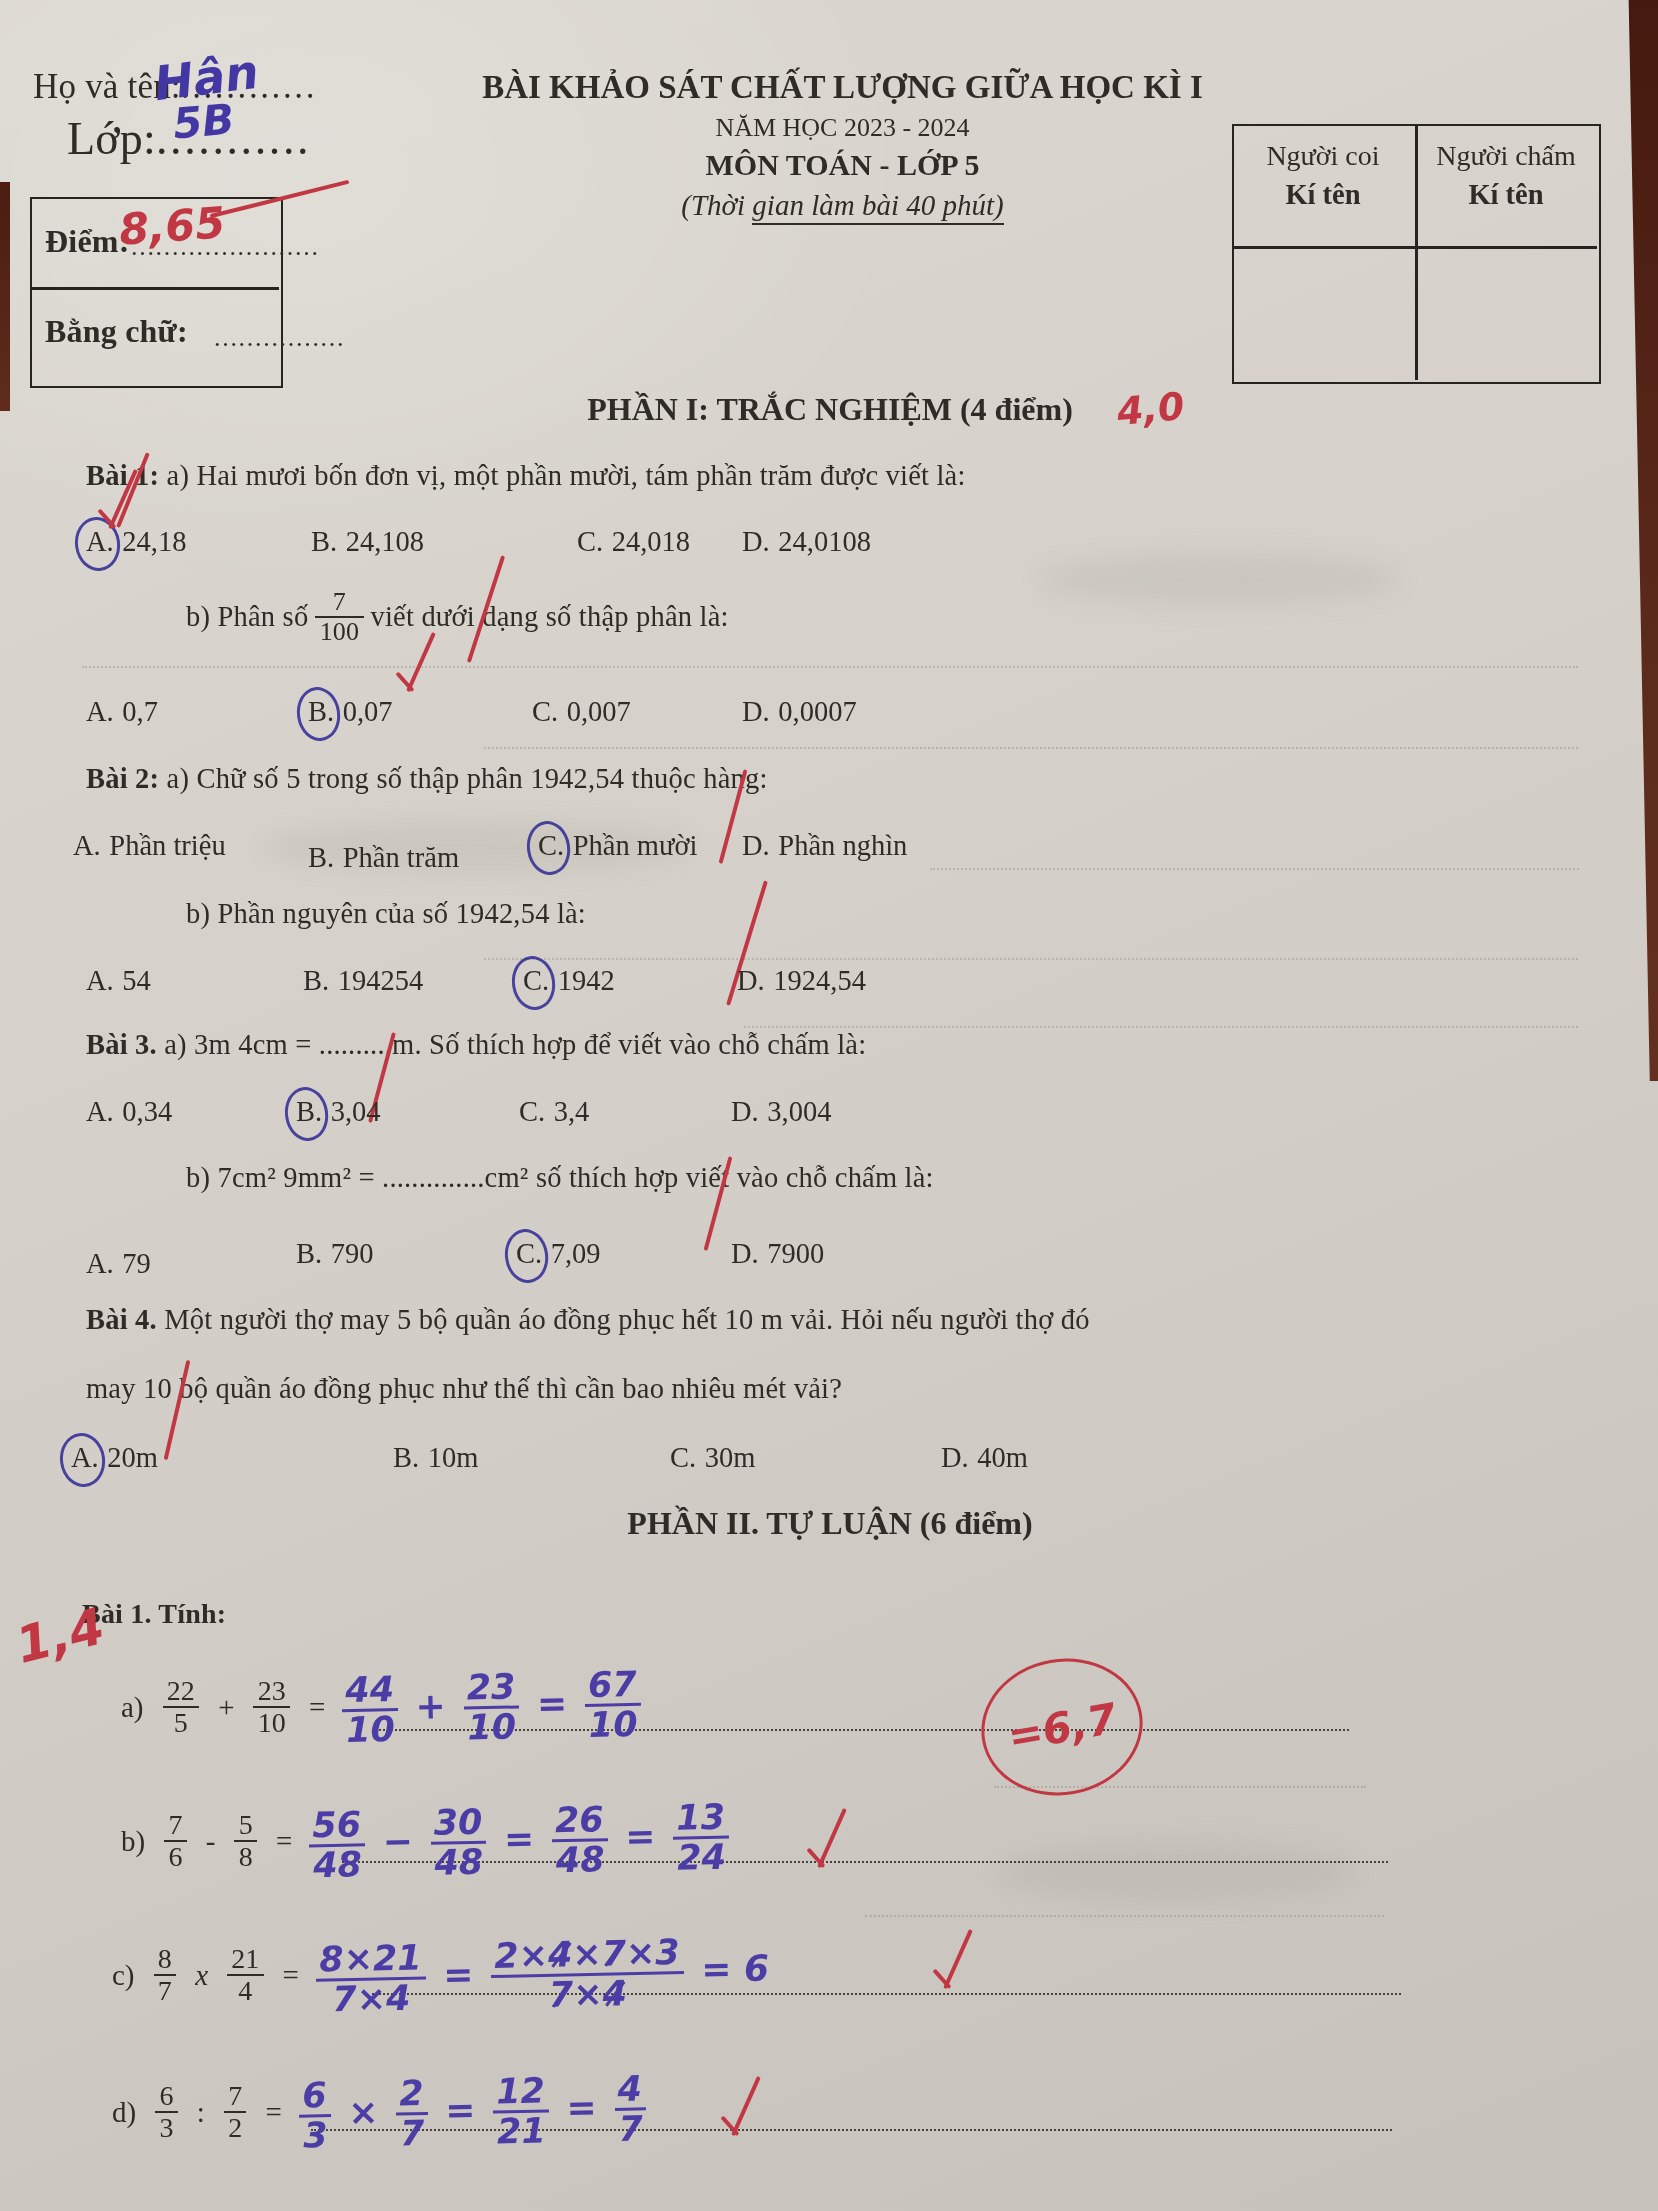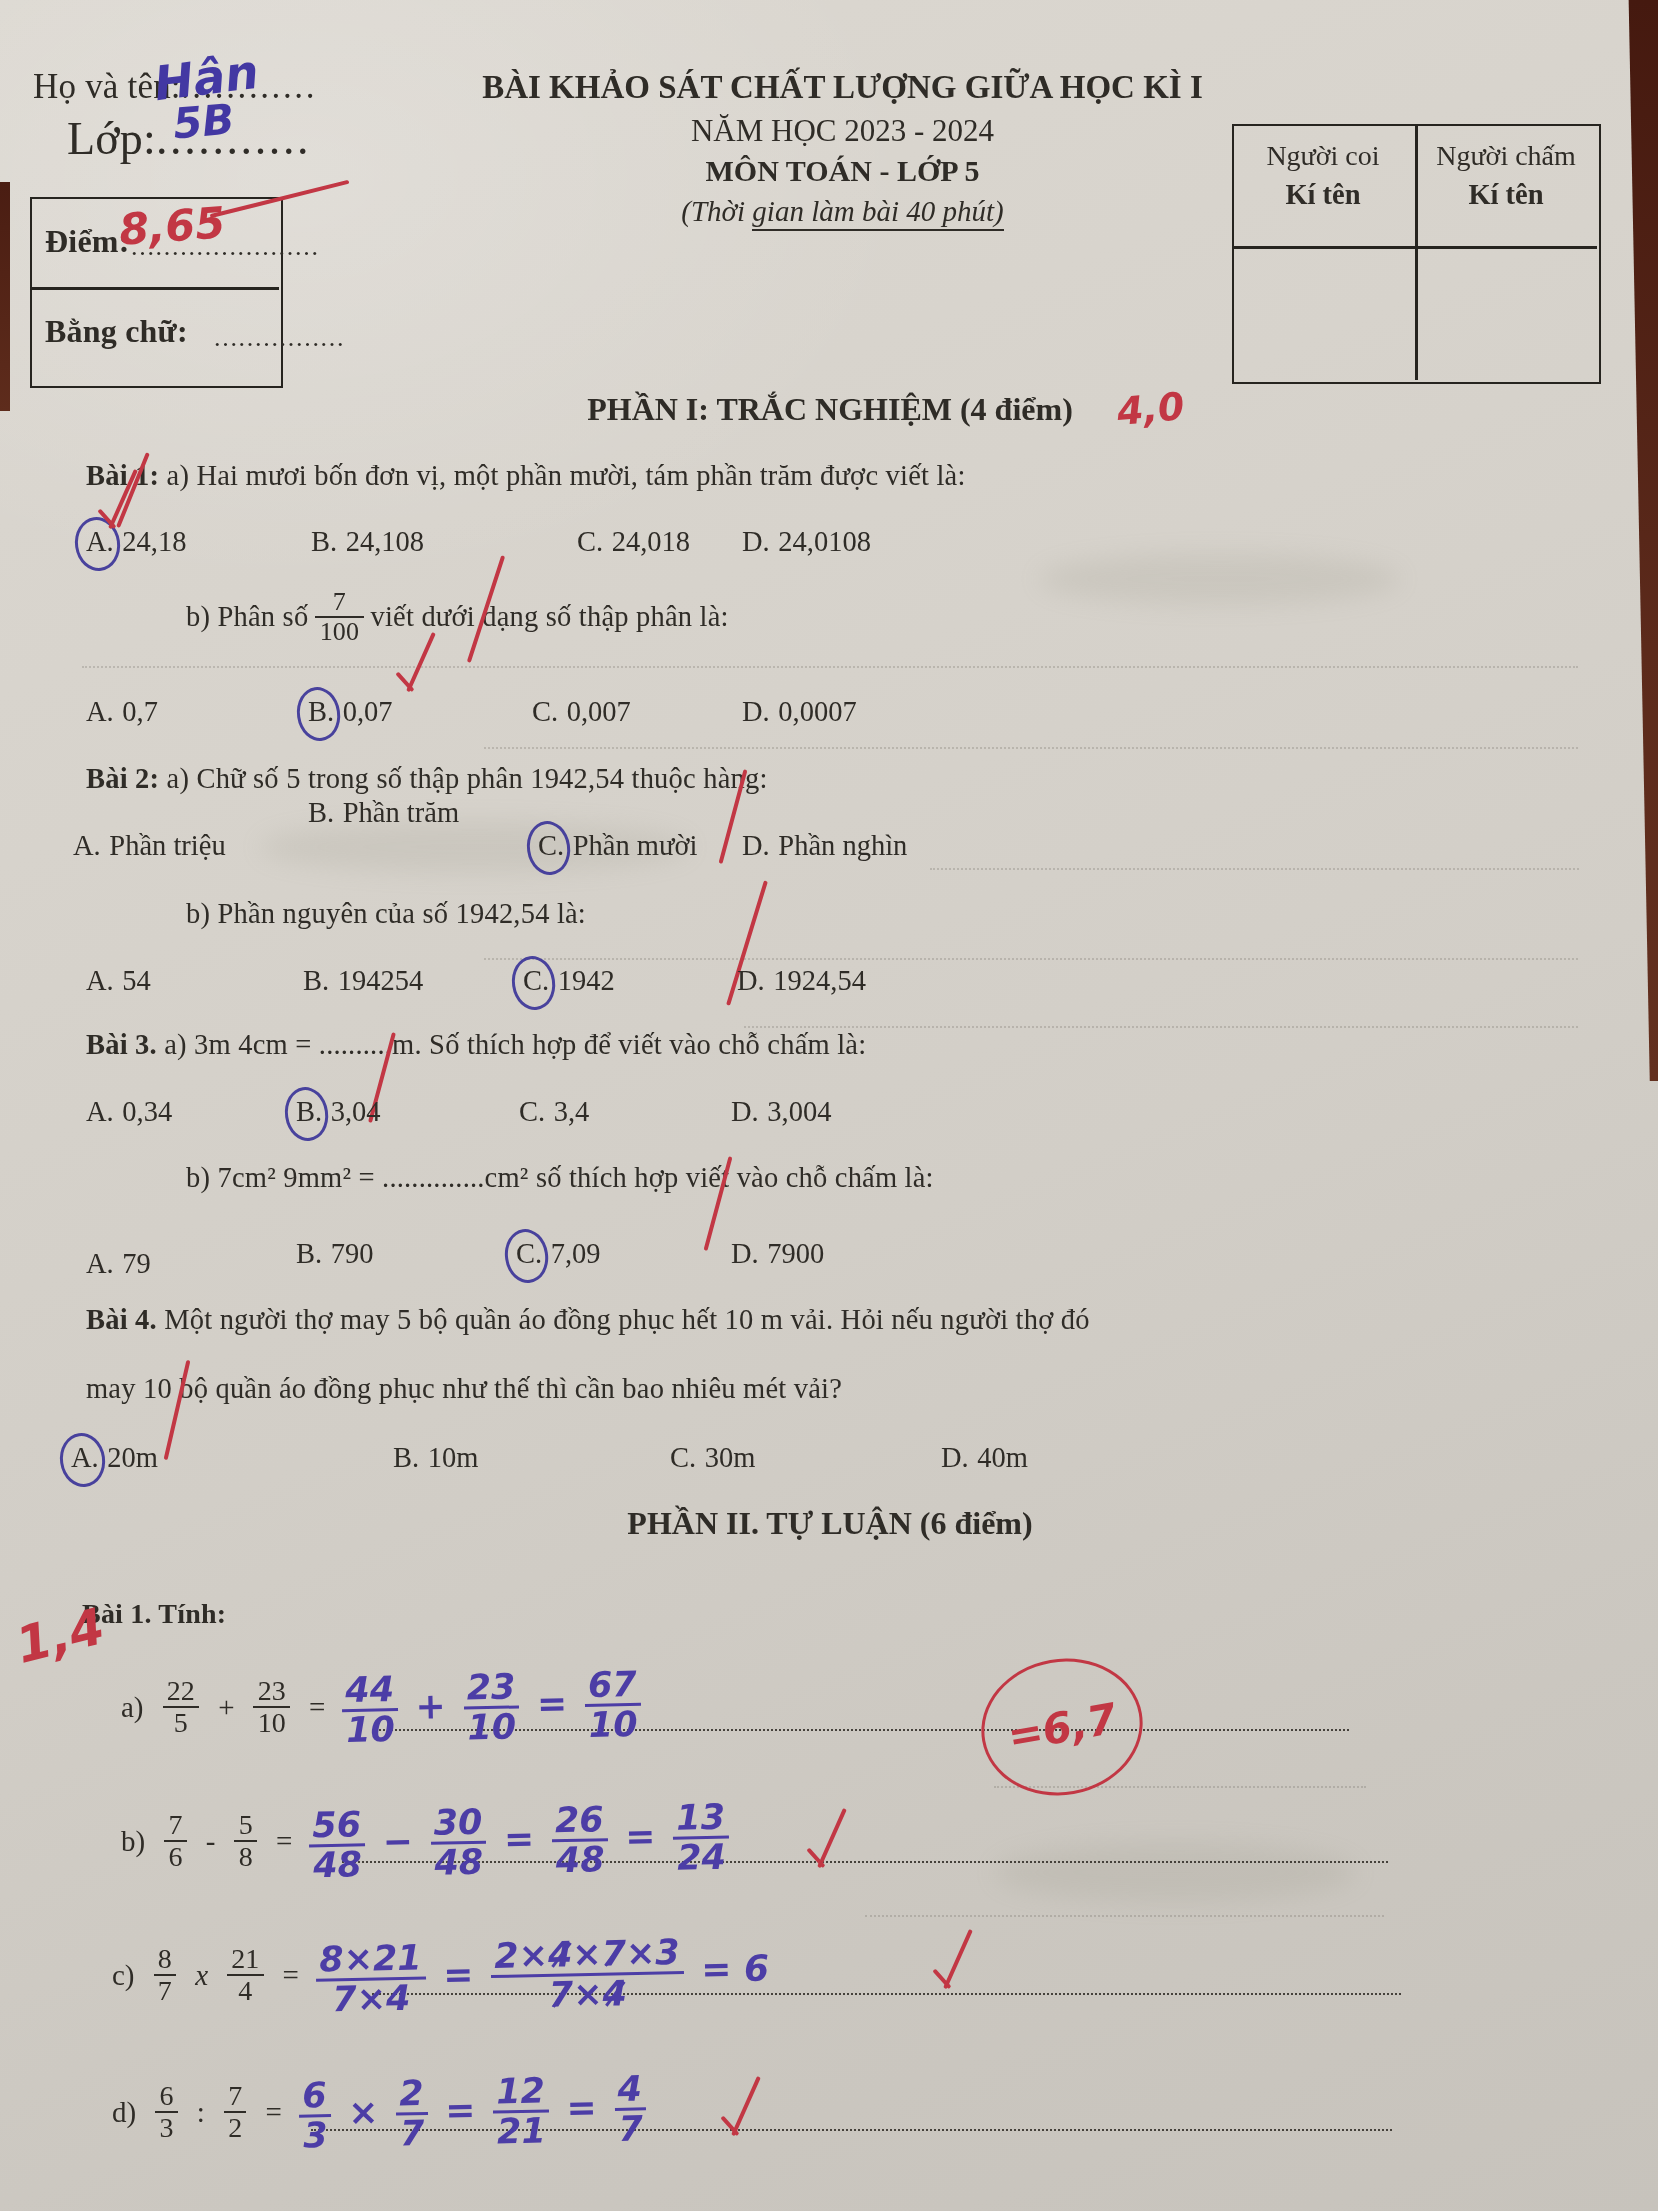--- a/index.html
+++ b/index.html
@@ -96,21 +96,21 @@
   <div class="hline" style="left:30px;top:287px;width:249px;"></div>
   <div class="q-line b" style="left:45px;top:223px;font-size:32px;">Điểm:</div>
   <div class="q-line" style="left:131px;top:232px;font-size:26px;letter-spacing:1.7px;">.......................</div>
   <div class="abs hw-red" style="left:119px;top:201px;font-size:43px;transform:rotate(-4deg);">8,65</div>
   <div class="rslash" style="left:208px;top:197px;height:3.5px;width:143px;transform:rotate(-14deg);"></div>
   <div class="q-line b" style="left:45px;top:313px;font-size:32px;">Bằng chữ:</div>
   <div class="q-line" style="left:214px;top:323px;font-size:26px;letter-spacing:1.7px;">................</div>
 
   <div class="abs" style="left:432px;top:69px;width:821px;text-align:center;">
     <div class="b nowrap" style="font-size:33px;">BÀI KHẢO SÁT CHẤT LƯỢNG GIỮA HỌC KÌ I</div>
-    <div class="nowrap" style="font-size:31px;margin-top:7px;">NĂM HỌC 2023 - 2024</div>
+    <div class="nowrap" style="font-size:26px;margin-top:7px;">NĂM HỌC 2023 - 2024</div>
     <div class="b nowrap" style="font-size:30px;margin-top:5.2px;">MÔN TOÁN - LỚP 5</div>
     <div class="it nowrap" style="font-size:29px;margin-top:7px;"><span>(Thời </span><span style="border-bottom:2.2px solid #2f2c27;padding-bottom:1.7px;">gian làm bài 40 phút)</span></div>
   </div>
 
   <div class="box" style="left:1232px;top:124px;width:365px;height:256px;"></div>
   <div class="vline" style="left:1415px;top:124px;height:256px;"></div>
   <div class="hline" style="left:1232px;top:246px;width:365px;"></div>
   <div class="abs" style="left:1232px;top:140px;width:182px;text-align:center;">
     <div style="font-size:28px;">Người coi</div>
     <div class="b" style="font-size:28.5px;margin-top:7px;">Kí tên</div>
@@ -148,21 +148,21 @@
   <div class="rcheck" style="left:419px;top:630px;"></div>
   <div class="opt" style="left:532px;top:696px;"><span class="letter">C.</span><span>0,007</span></div>
   <div class="opt" style="left:742px;top:696px;"><span class="letter">D.</span><span>0,0007</span></div>
 
   <div class="q-line" style="left:86px;top:763px;">
     <span class="b">Bài 2:</span>
     <span>a) Chữ số 5 trong số thập phân 1942,54 thuộc hàng:</span>
   </div>
   <div class="rslash" style="left:731px;top:768px;height:97px;transform:rotate(15deg);"></div>
   <div class="opt" style="left:73px;top:830px;"><span class="letter">A.</span><span>Phần triệu</span></div>
-  <div class="opt" style="left:308px;top:797px;"><span class="letter">B.</span><span>Phần trăm</span></div>
+  <div class="opt" style="left:308px;top:842px;"><span class="letter">B.</span><span>Phần trăm</span></div>
   <div class="opt" style="left:538px;top:830px;"><span class="letter circled">C.</span><span>Phần mười</span></div>
   <div class="opt" style="left:742px;top:830px;"><span class="letter">D.</span><span>Phần nghìn</span></div>
 
   <div class="q-line" style="left:186px;top:898px;">b) Phần nguyên của số 1942,54 là:</div>
   <div class="rslash" style="left:745px;top:878px;height:130px;transform:rotate(17deg);"></div>
   <div class="opt" style="left:86px;top:965px;"><span class="letter">A.</span><span>54</span></div>
   <div class="opt" style="left:303px;top:965px;"><span class="letter">B.</span><span>194254</span></div>
   <div class="opt" style="left:523px;top:965px;"><span class="letter circled">C.</span><span>1942</span></div>
   <div class="opt" style="left:737px;top:965px;"><span class="letter">D.</span><span>1924,54</span></div>
 

